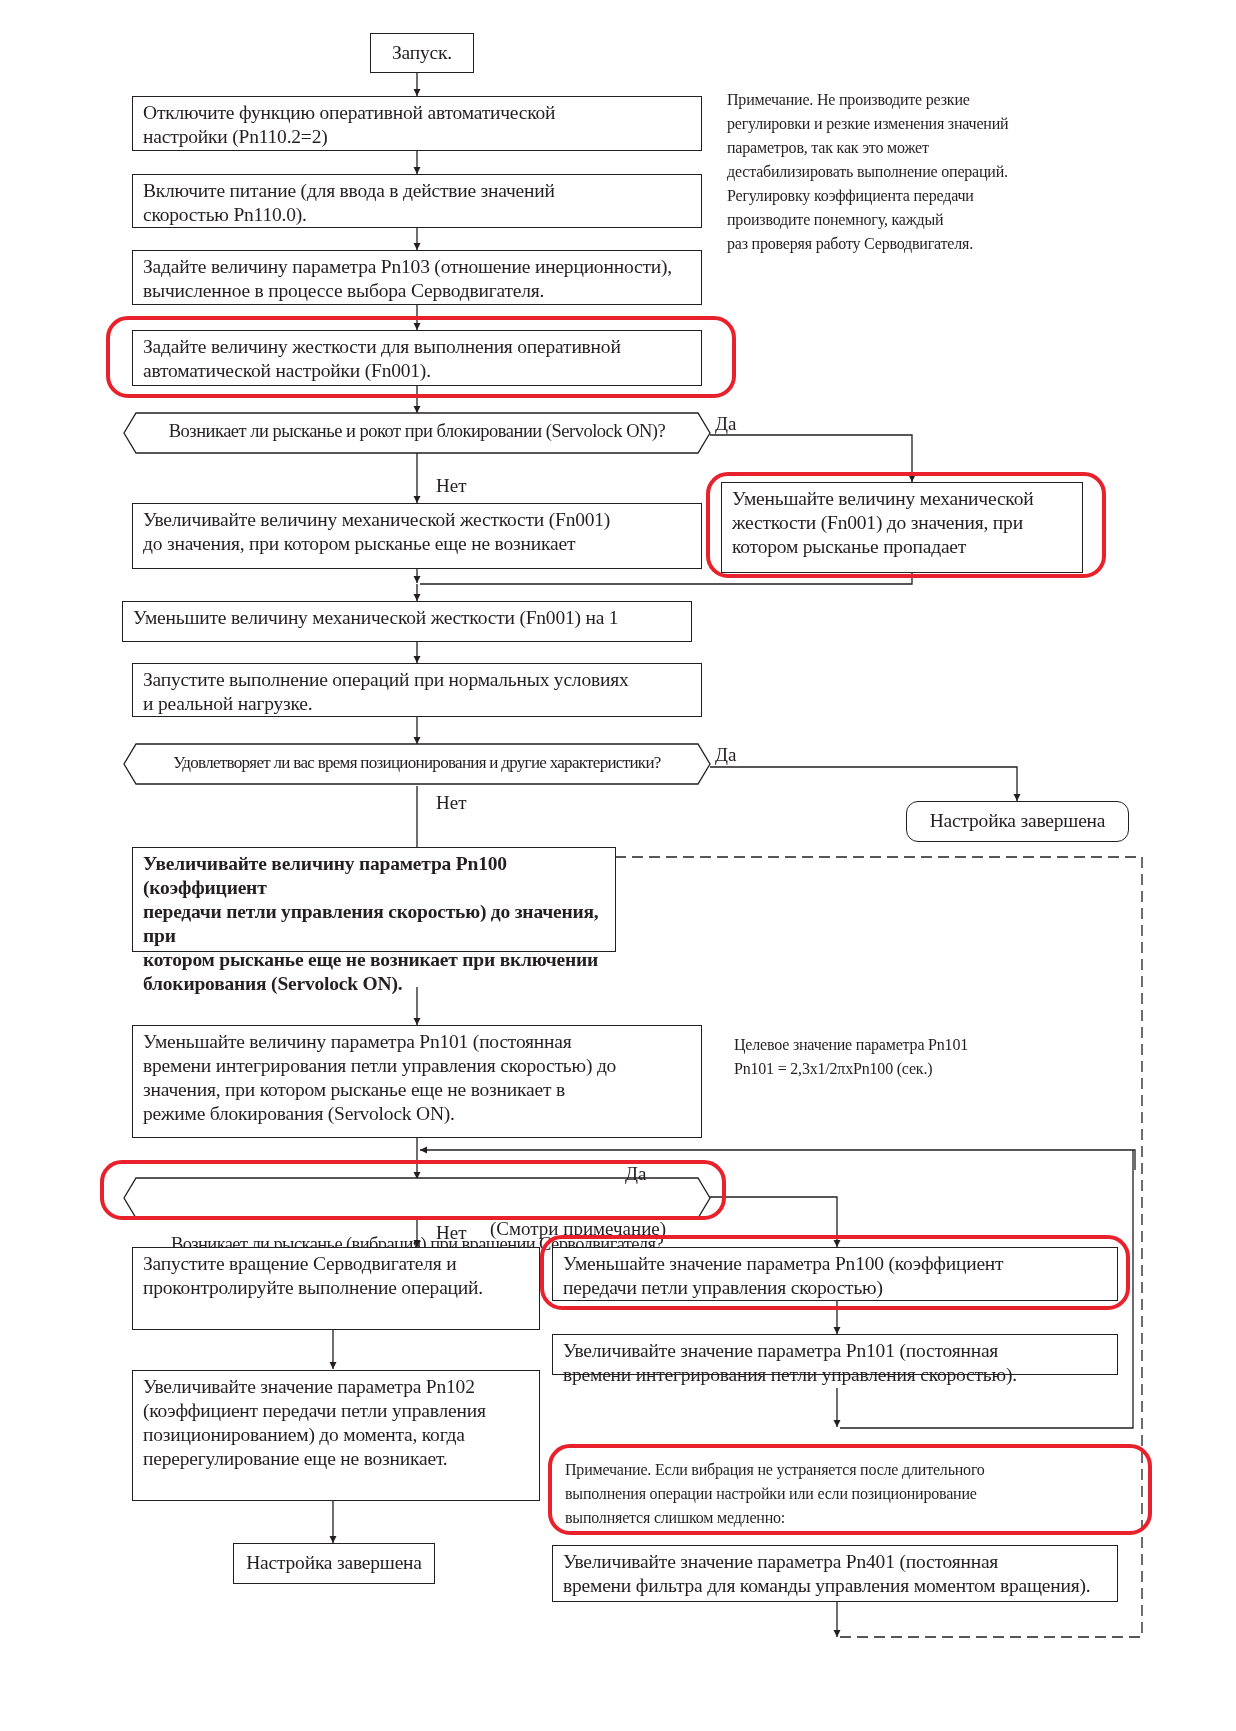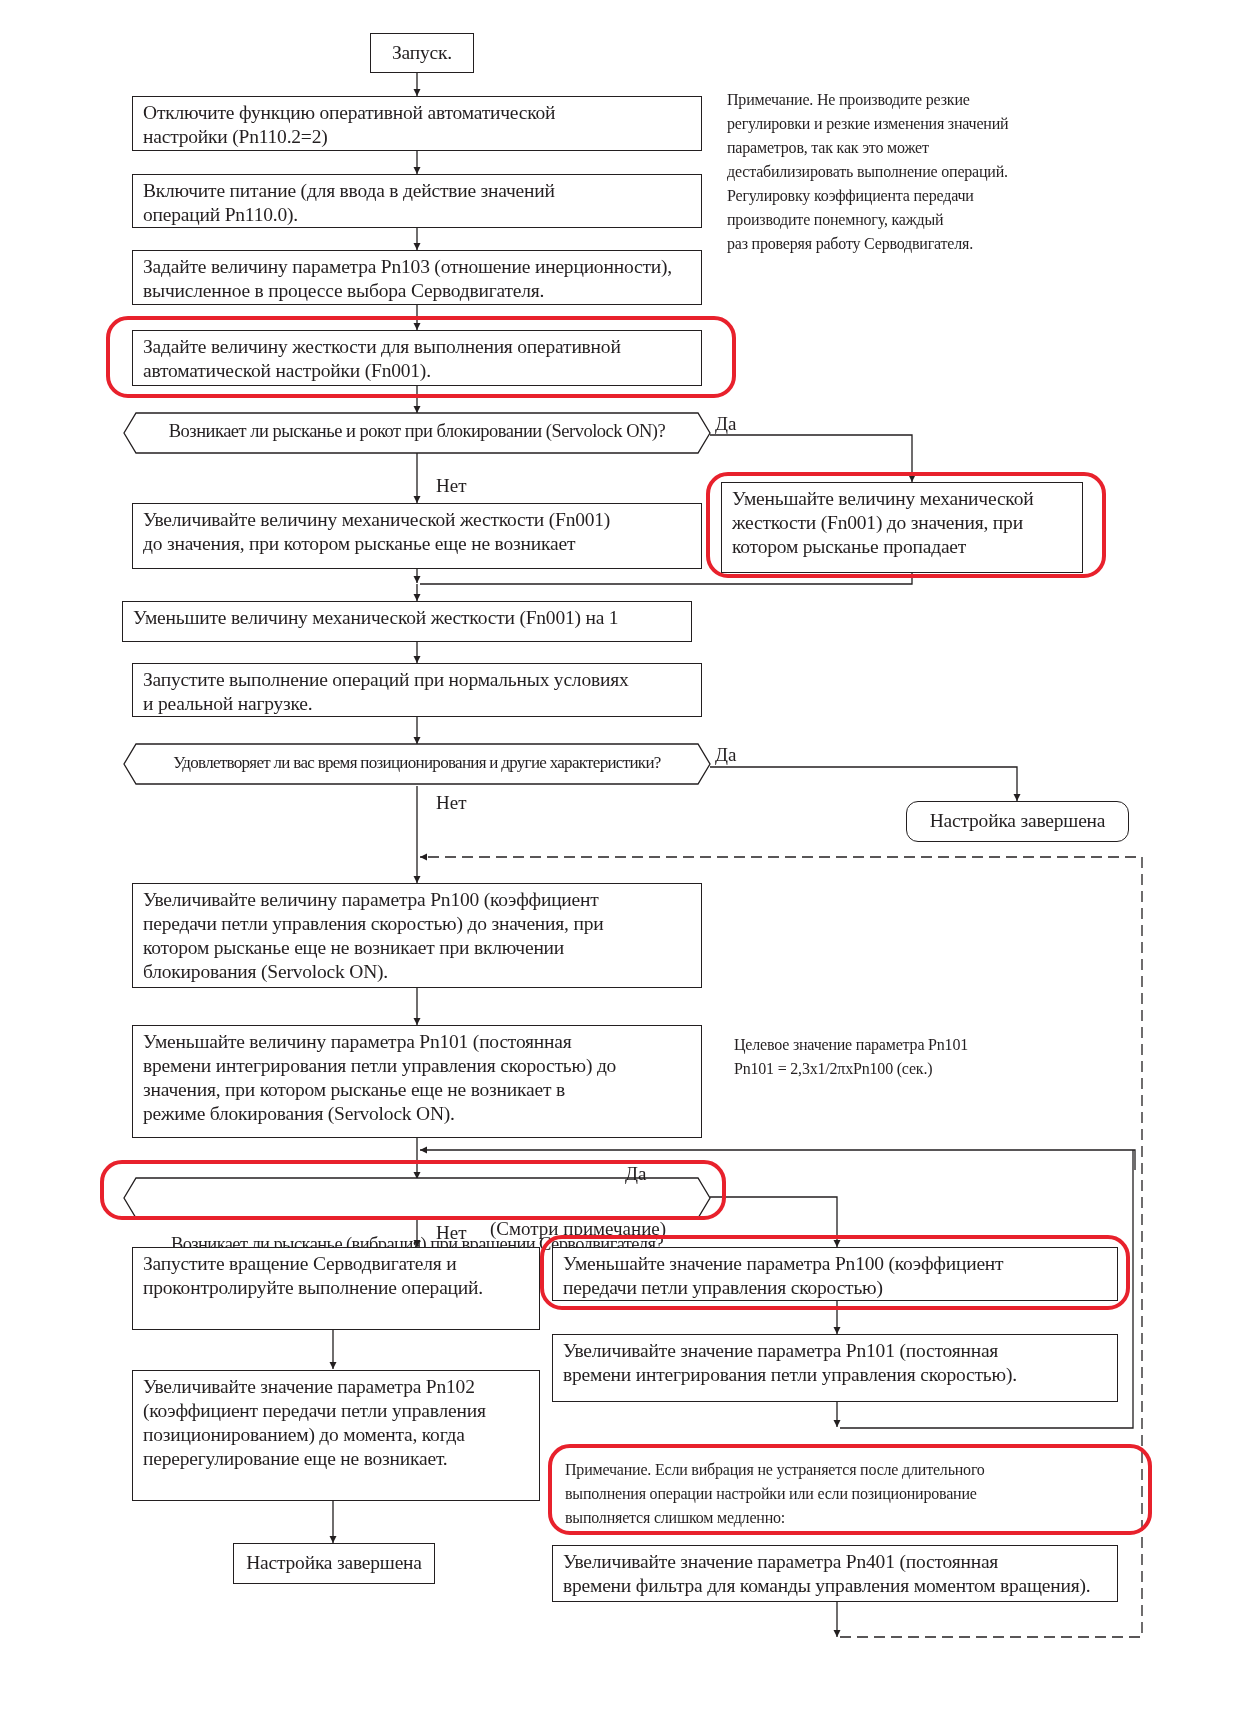--- a/index.html
+++ b/index.html
@@ -72,21 +72,21 @@
   <span class="ml">производите понемногу, каждый</span>
   <span class="ml">раз проверяя работу Серводвигателя.</span>
 </div>
 
 <div class="box" style="left:132px;top:96px;width:570px;height:55px;">
   <span class="ml">Отключите функцию оперативной автоматической</span>
   <span class="ml">настройки (Pn110.2=2)</span>
 </div>
 <div class="box" style="left:132px;top:174px;width:570px;height:54px;">
   <span class="ml">Включите питание (для ввода в действие значений</span>
-  <span class="ml">операций Pn110.0).</span>
+  <span class="ml">скоростью Pn110.0).</span>
 </div>
 <div class="box" style="left:132px;top:250px;width:570px;height:55px;">
   <span class="ml">Задайте величину параметра Pn103 (отношение инерционности),</span>
   <span class="ml">вычисленное в процессе выбора Серводвигателя.</span>
 </div>
 <div class="box" style="left:132px;top:330px;width:570px;height:56px;">
   <span class="ml">Задайте величину жесткости для выполнения оперативной</span>
   <span class="ml">автоматической настройки (Fn001).</span>
 </div>
 <div class="hl" style="left:106px;top:316px;width:630px;height:82px;"></div>
@@ -125,21 +125,21 @@
   </svg>
   <div class="dtext" style="font-size:17px;top:9px;letter-spacing:-0.7px;">Удовлетворяет ли вас время позиционирования и другие характеристики?</div>
 </div>
 <div class="lbl" style="left:715px;top:744px;">Да</div>
 <div class="lbl" style="left:436px;top:792px;">Нет</div>
 
 <div class="box rounded" style="left:906px;top:801px;width:223px;height:41px;text-align:center;padding-top:7px;">
   <span>Настройка завершена</span>
 </div>
 
-<div class="box" style="left:132px;top:883px;width:570px;height:105px;">
+<div class="box" style="left:132px;top:847px;width:484px;height:105px;font-weight:bold;">
   <span class="ml">Увеличивайте величину параметра Pn100 (коэффициент</span>
   <span class="ml">передачи петли управления скоростью) до значения, при</span>
   <span class="ml">котором рысканье еще не возникает при включении</span>
   <span class="ml">блокирования (Servolock ON).</span>
 </div>
 <div class="box" style="left:132px;top:1025px;width:570px;height:113px;">
   <span class="ml">Уменьшайте величину параметра Pn101 (постоянная</span>
   <span class="ml">времени интегрирования петли управления скоростью) до</span>
   <span class="ml">значения, при котором рысканье еще не возникает в</span>
   <span class="ml">режиме блокирования (Servolock ON).</span>
@@ -164,21 +164,21 @@
 <div class="box" style="left:132px;top:1247px;width:408px;height:83px;">
   <span class="ml">Запустите вращение Серводвигателя и</span>
   <span class="ml">проконтролируйте выполнение операций.</span>
 </div>
 <div class="box" style="left:552px;top:1247px;width:566px;height:54px;">
   <span class="ml">Уменьшайте значение параметра Pn100 (коэффициент</span>
   <span class="ml">передачи петли управления скоростью)</span>
 </div>
 <div class="hl" style="left:540px;top:1235px;width:590px;height:75px;"></div>
 
-<div class="box" style="left:552px;top:1334px;width:566px;height:68px;">
+<div class="box" style="left:552px;top:1334px;width:566px;height:41px;">
   <span class="ml">Увеличивайте значение параметра Pn101 (постоянная</span>
   <span class="ml">времени интегрирования петли управления скоростью).</span>
 </div>
 
 <div class="box" style="left:132px;top:1370px;width:408px;height:131px;">
   <span class="ml">Увеличивайте значение параметра Pn102</span>
   <span class="ml">(коэффициент передачи петли управления</span>
   <span class="ml">позиционированием) до момента, когда</span>
   <span class="ml">перерегулирование еще не возникает.</span>
 </div>

